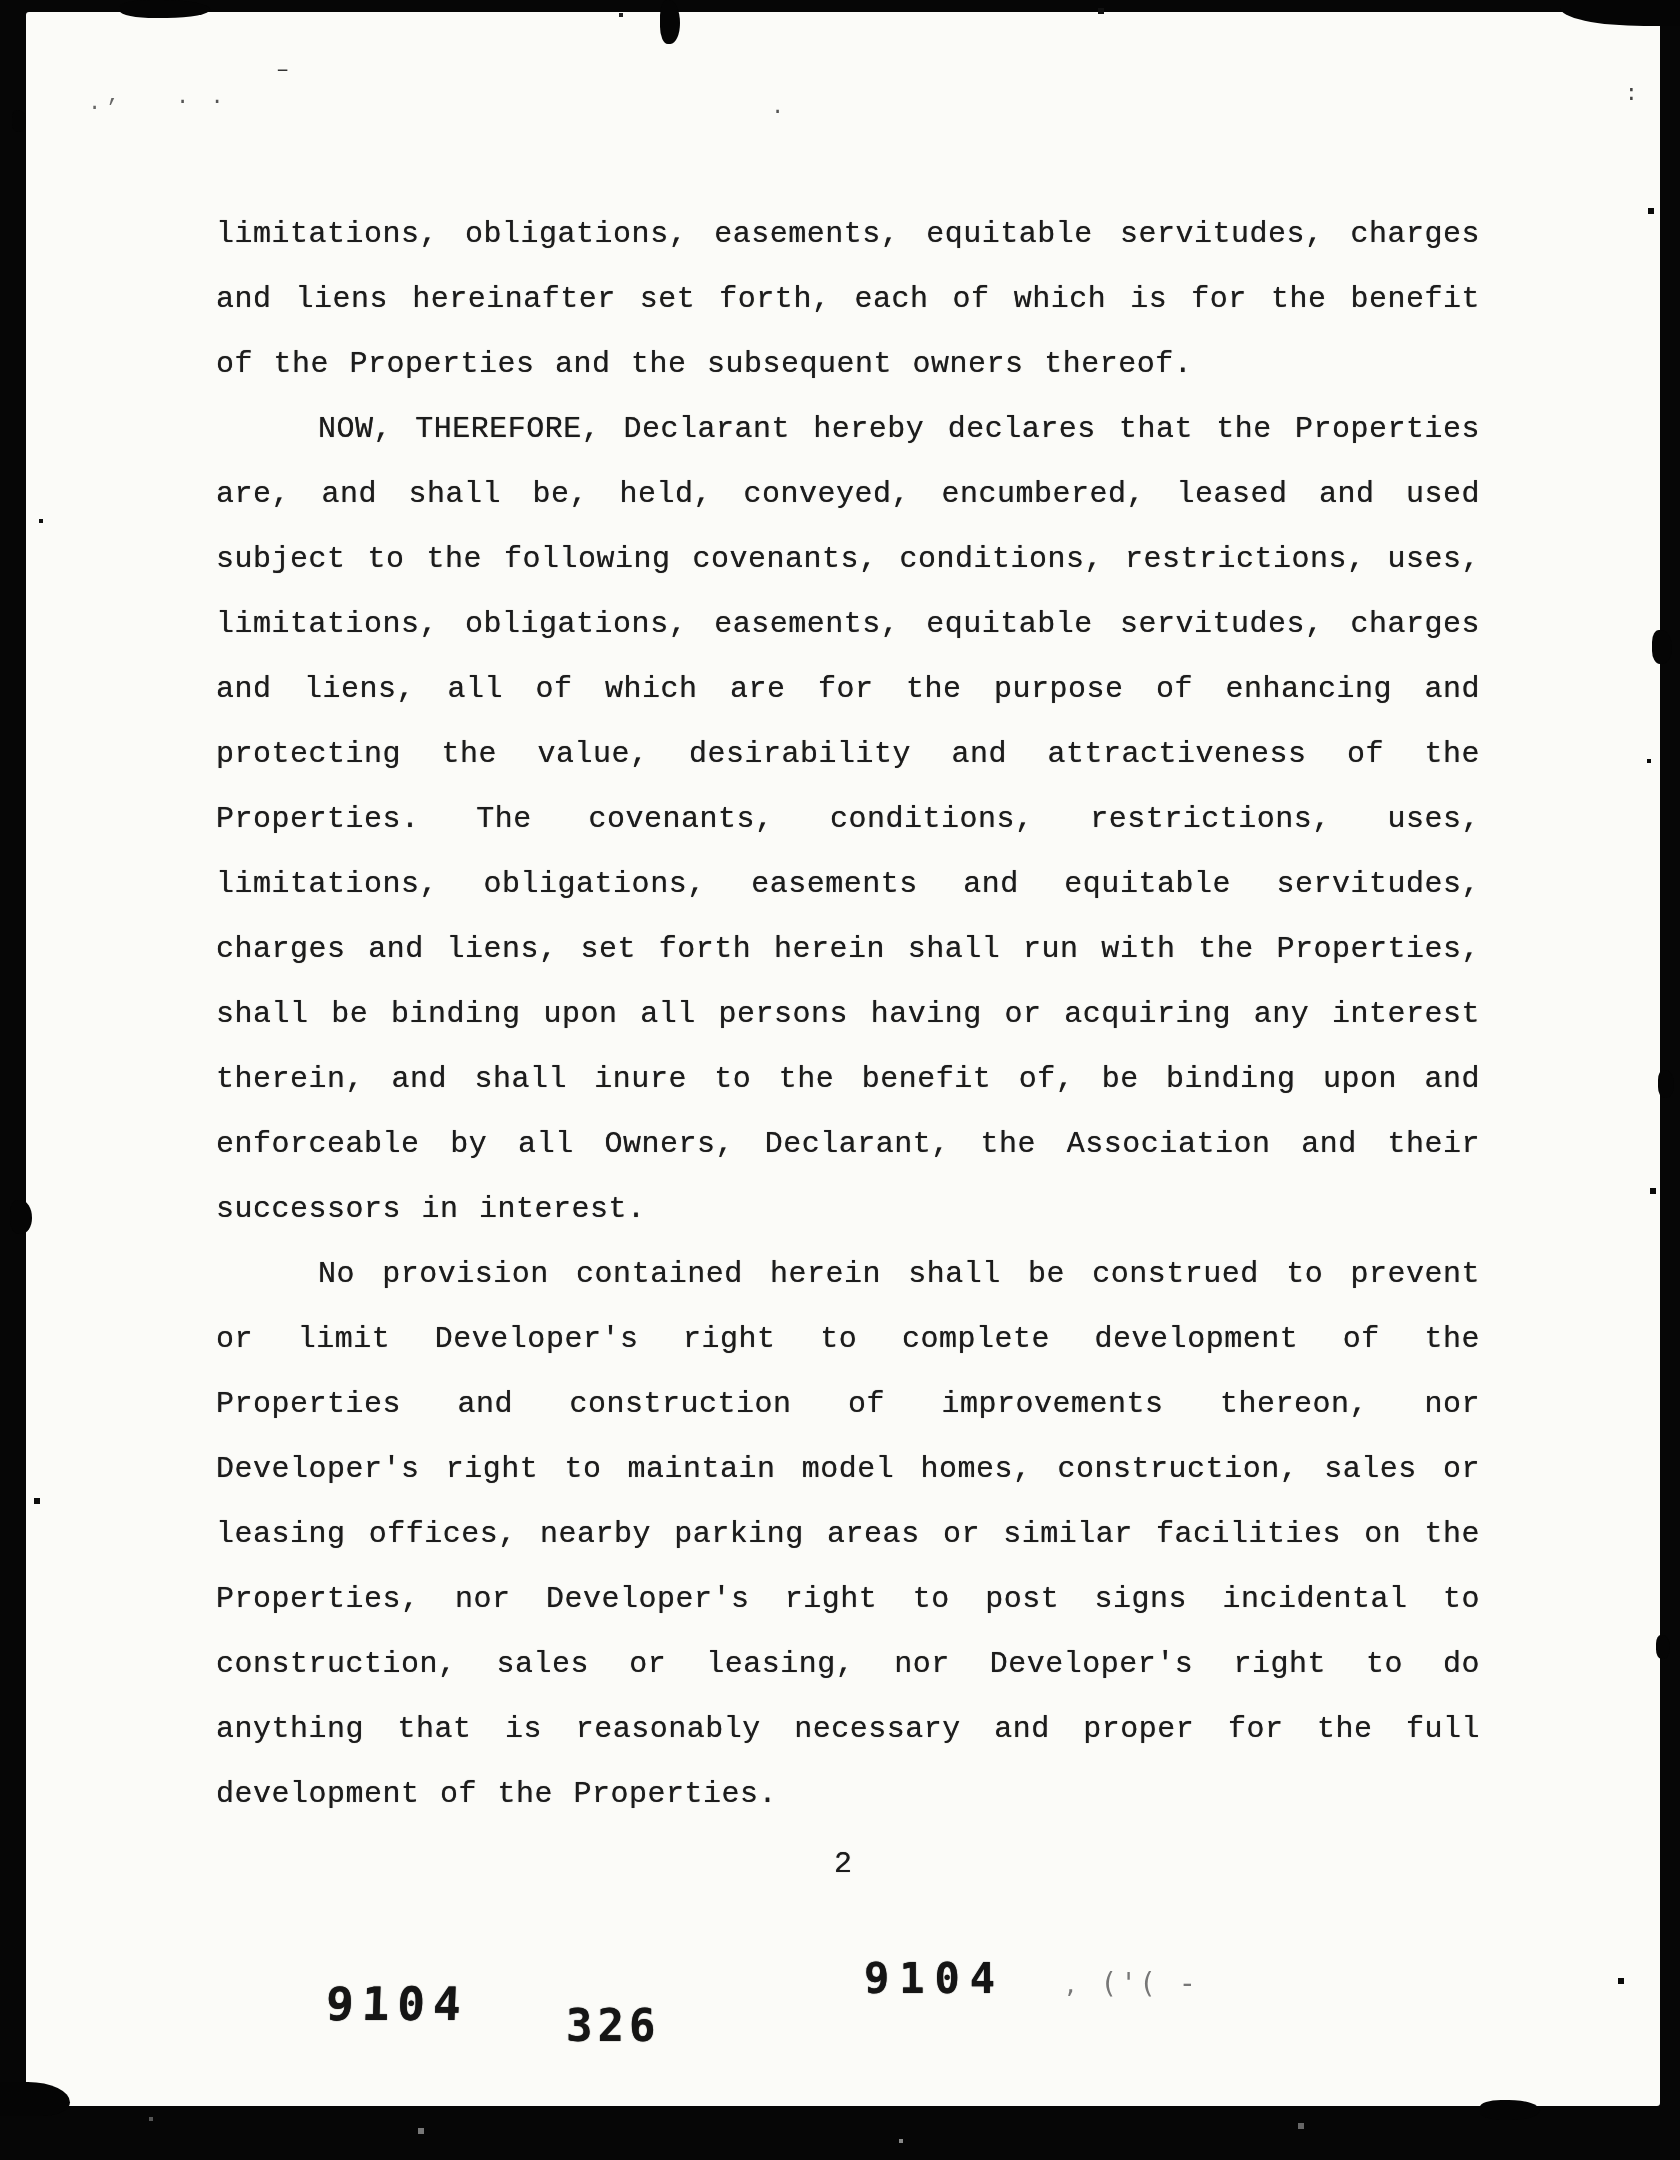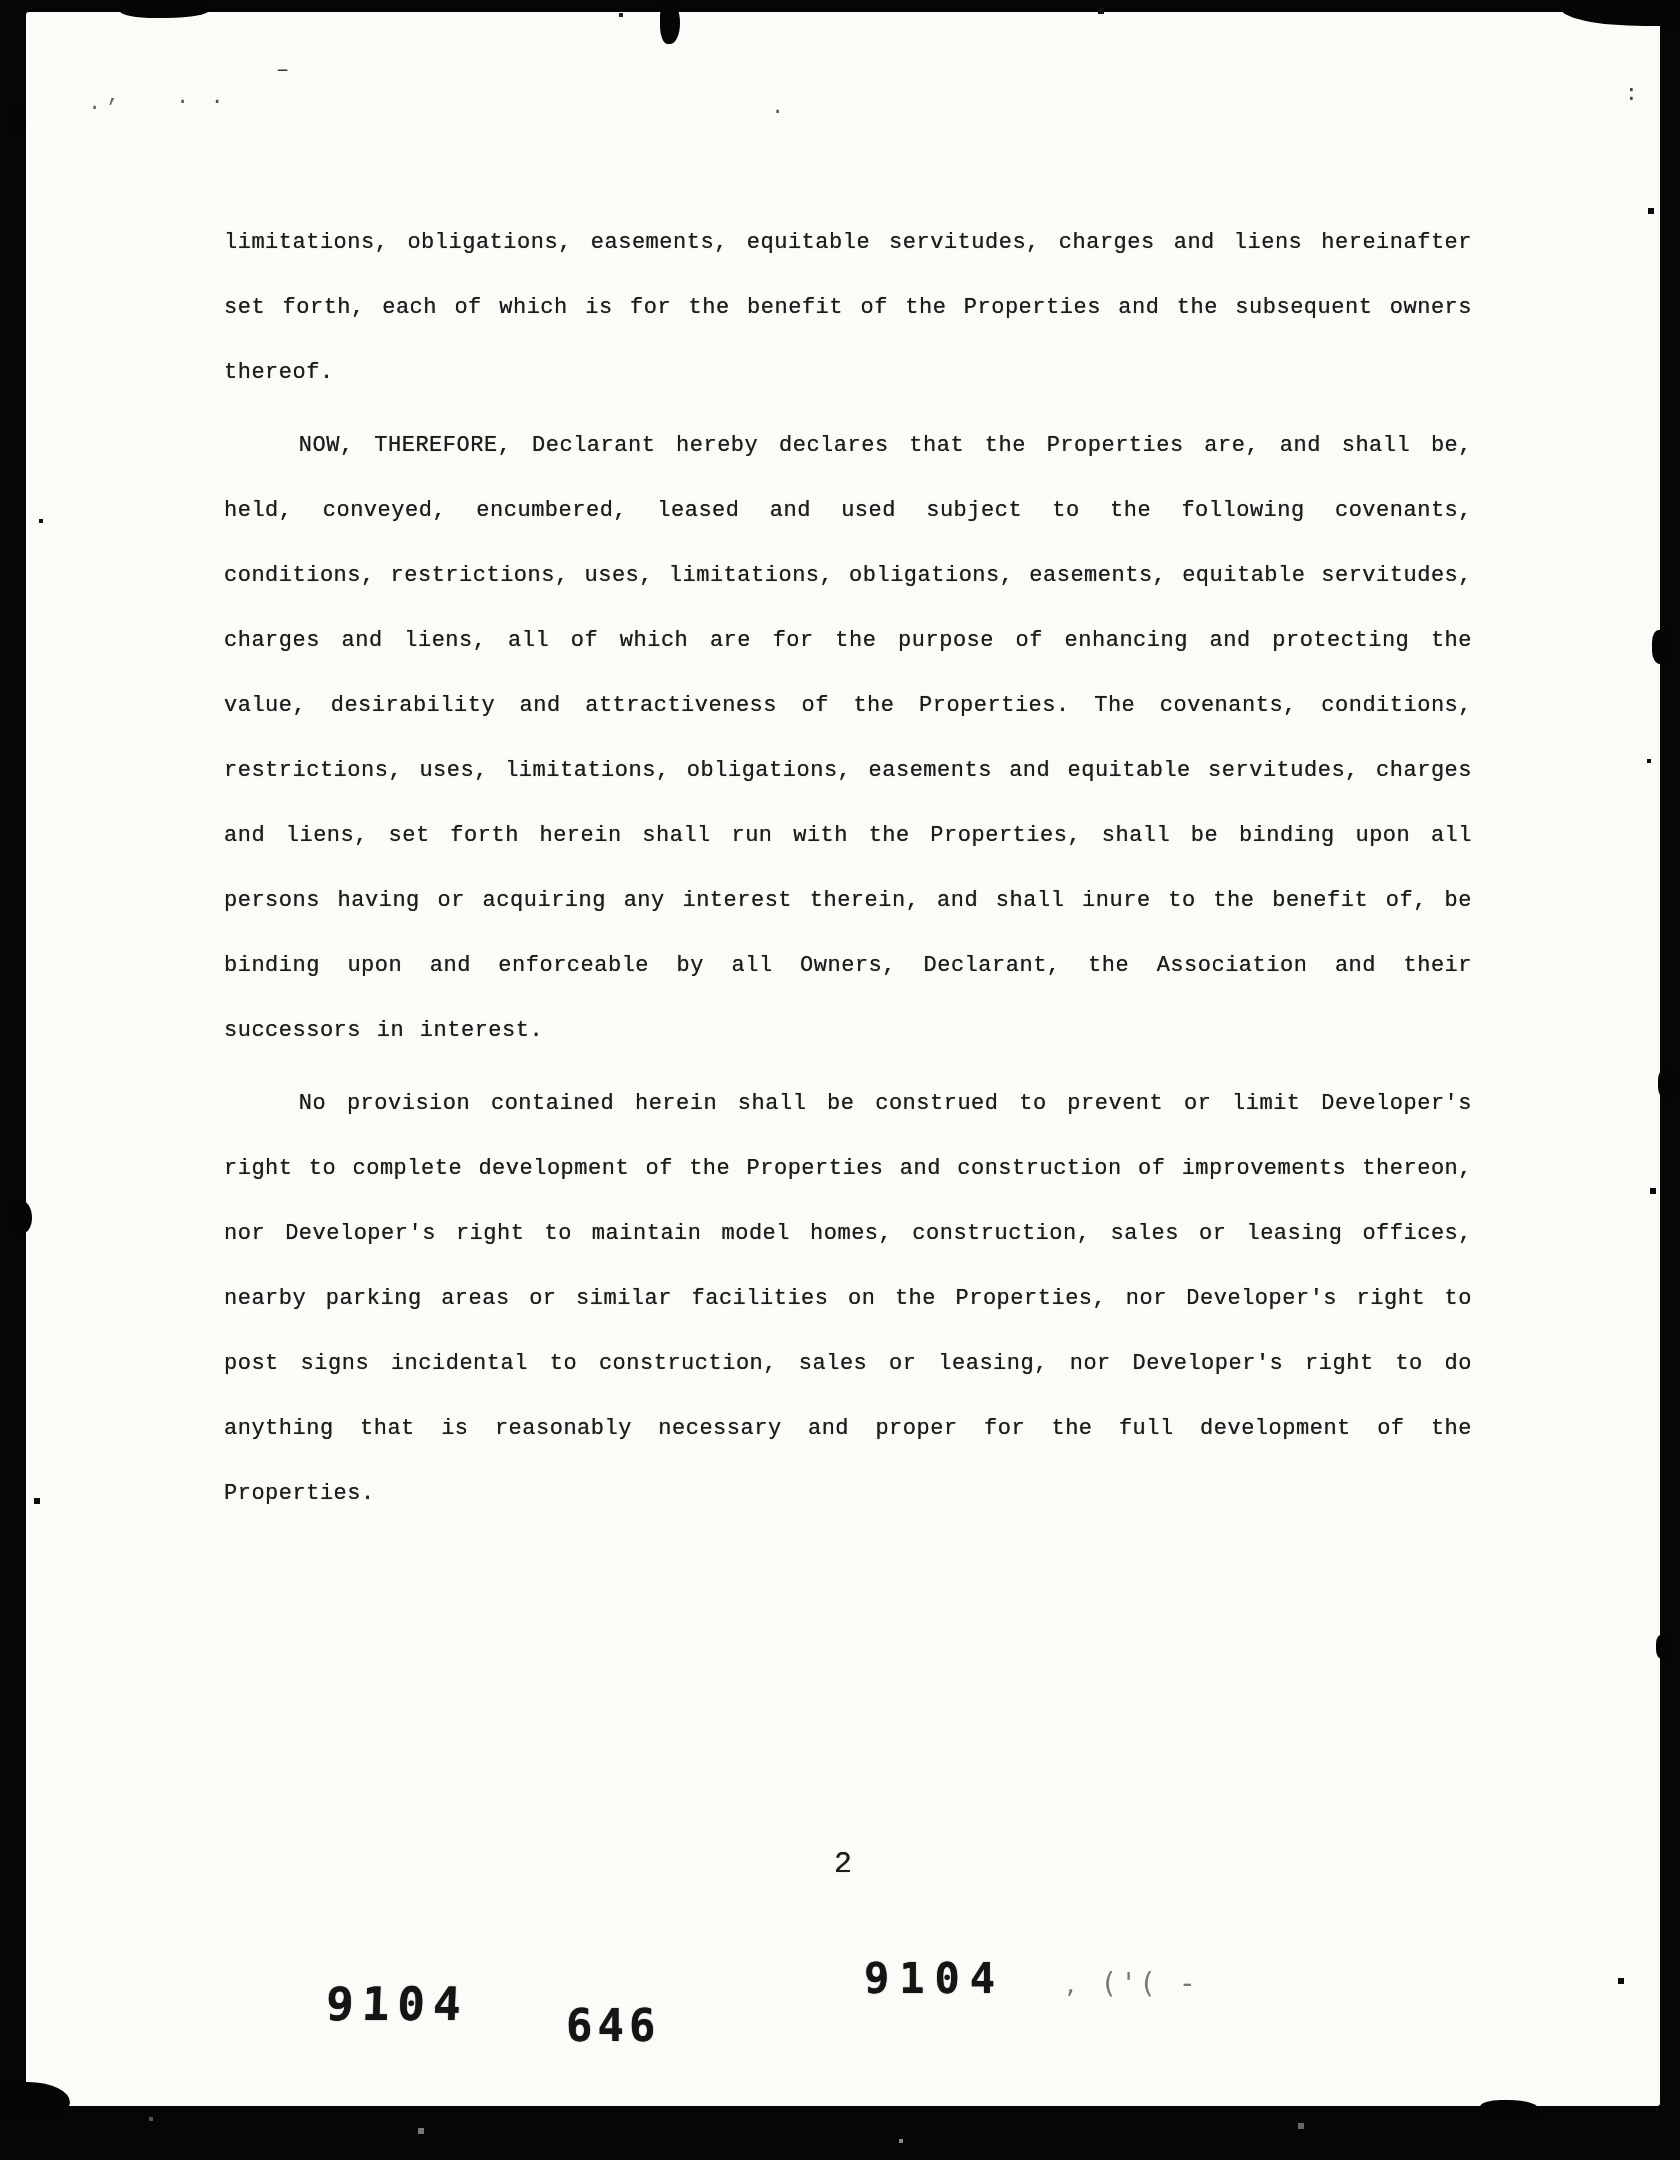--- a/index.html
+++ b/index.html
@@ -79,22 +79,22 @@
 
   
   .content {
     position: absolute;
     top: 190px;
     left: 190px;
     right: 180px;
     color: #1c1c1c;
   }
   .content p {
-    margin: 8px;
-    font-size: 22px;
+    margin: 0;
+    font-size: 30px;
     line-height: 65px;
     text-align: justify;
     letter-spacing: 0.5px;
     word-spacing: 2px;
     text-shadow: 0 0 0.7px rgba(10,10,10,0.75);
   }
   .content p.indent {
     text-indent: 3.4em;
   }
 
@@ -146,21 +146,21 @@
 
     <div class="content">
       <p>limitations, obligations, easements, equitable servitudes, charges and liens hereinafter set forth, each of which is for the benefit of the Properties and the subsequent owners thereof.</p>
       <p class="indent">NOW, THEREFORE, Declarant hereby declares that the Properties are, and shall be, held, conveyed, encumbered, leased and used subject to the following covenants, conditions, restrictions, uses, limitations, obligations, easements, equitable servitudes, charges and liens, all of which are for the purpose of enhancing and protecting the value, desirability and attractiveness of the Properties.  The covenants, conditions, restrictions, uses, limitations, obligations, easements and equitable servitudes, charges and liens, set forth herein shall run with the Properties, shall be binding upon all persons having or acquiring any interest therein, and shall inure to the benefit of, be binding upon and enforceable by all Owners, Declarant, the Association and their successors in interest.</p>
       <p class="indent">No provision contained herein shall be construed to prevent or limit Developer's right to complete development of the Properties and construction of improvements thereon, nor Developer's right to maintain model homes, construction, sales or leasing offices, nearby parking areas or similar facilities on the Properties, nor Developer's right to post signs incidental to construction, sales or leasing, nor Developer's right to do anything that is reasonably necessary and proper for the full development of the Properties.</p>
     </div>
 
     <div class="page-number">2</div>
 
     <div class="stamp stamp-left">9104</div>
-    <div class="stamp stamp-center">646</div>
+    <div class="stamp stamp-center">326</div>
     <div class="stamp stamp-right">9104</div>
     <div class="hand-mark">, ('( -</div>
 
   </div>
 
   <div class="blob b1"></div>
   <div class="blob b2"></div>
   <div class="blob b3"></div>
   <div class="blob b4"></div>
   <div class="blob b5"></div>

